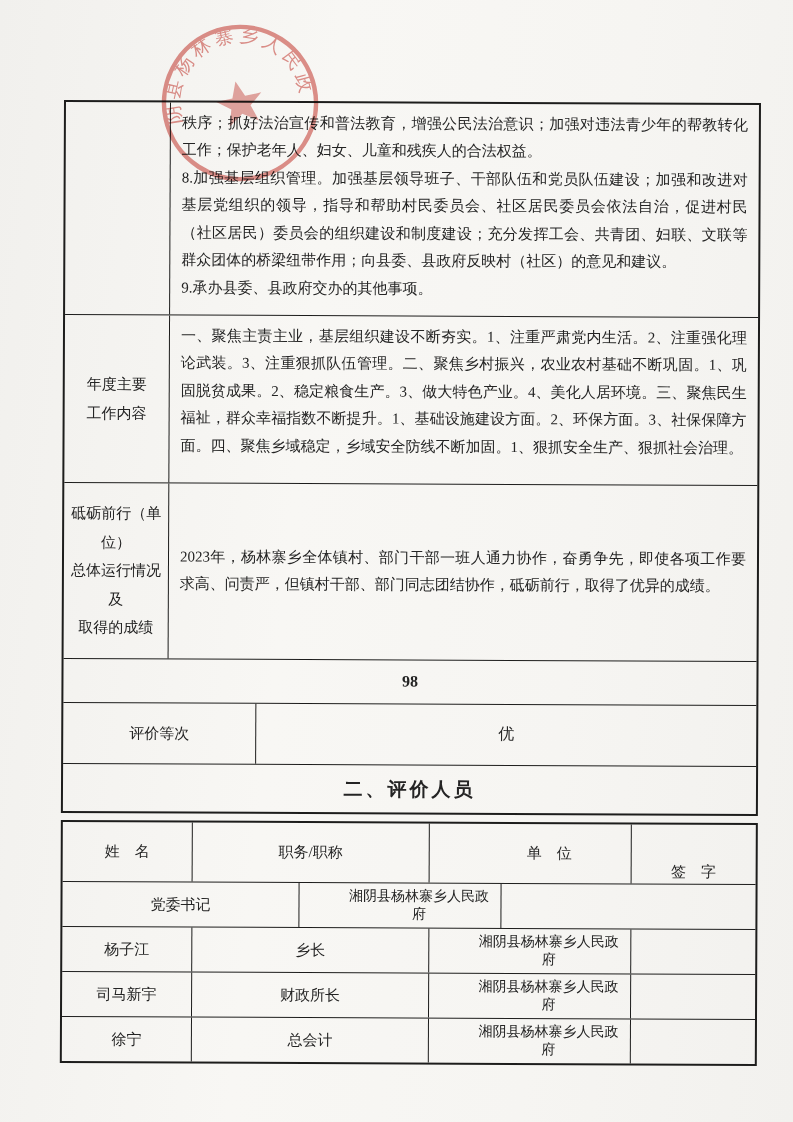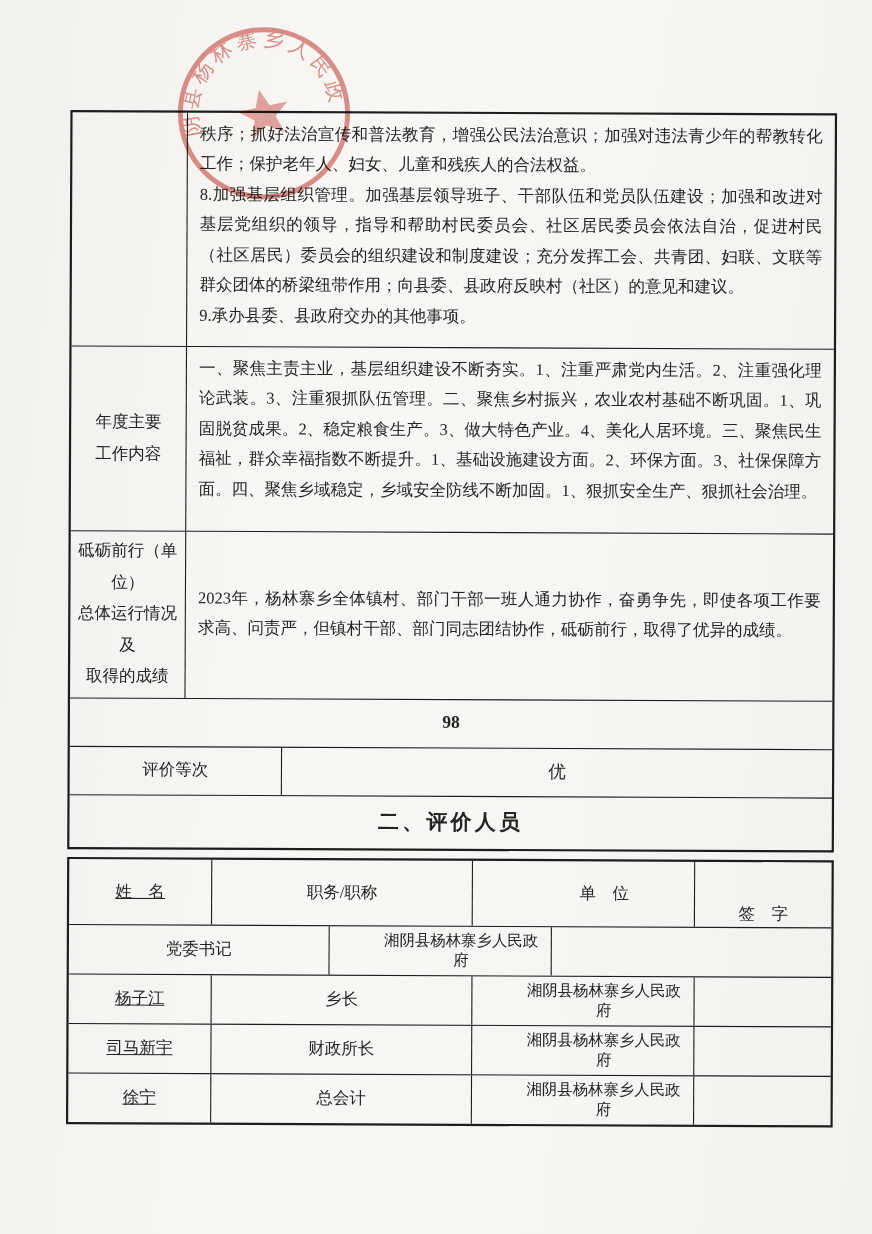--- a/index.html
+++ b/index.html
@@ -31,21 +31,21 @@
   .mrow { display: flex; align-items: stretch; }
   .mrow + .mrow { border-top: 1.5px solid #1d1d1c; }
 
   .lab {
     flex: 0 0 105px;
     border-right: 1.5px solid #1d1d1c;
     display: flex; align-items: center; justify-content: center;
     text-align: center;
     white-space: pre-line;
     font-size: 15px; line-height: 1.9;
-    padding: 4px 2px;
+    padding: 16px 2px;
   }
   .lab.wide { flex: 0 0 193px; }
 
   .con {
     flex: 1;
     padding: 7px 11px;
     font-size: 15px;
     line-height: 1.83;
     text-align: justify;
     white-space: pre-line;
@@ -78,21 +78,21 @@
   .prow { display: flex; min-height: 45px; }
   .prow + .prow { border-top: 1.5px solid #1d1d1c; }
   .pc {
     display: flex; align-items: center; justify-content: center;
     font-size: 15px;
     border-right: 1.5px solid #1d1d1c;
     padding: 2px 6px;
     text-align: center;
   }
   .pc:last-child { border-right: none; }
-  .c-name  { flex: 0 0 130px; text-decoration: underline; }
+  .c-name  { flex: 0 0 130px; }
   .c-title { flex: 0 0 237px; }
   .c-unit  { flex: 0 0 202px; font-size: 14px; padding-left: 44px; }
   .c-sign  { flex: 1; margin-top: 36px; }
   .phead .pc { font-size: 15px; }
 
   
   .stamp {
     position: absolute;
     left: 133px;
     top: 14px;

